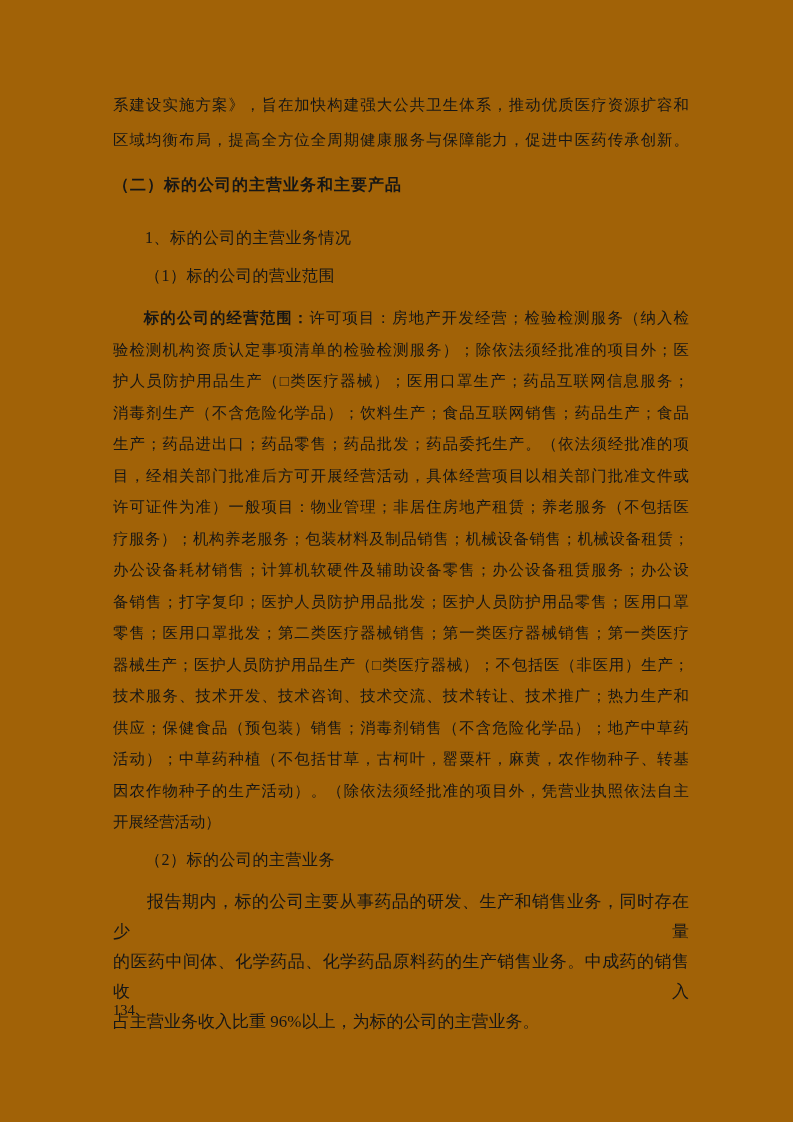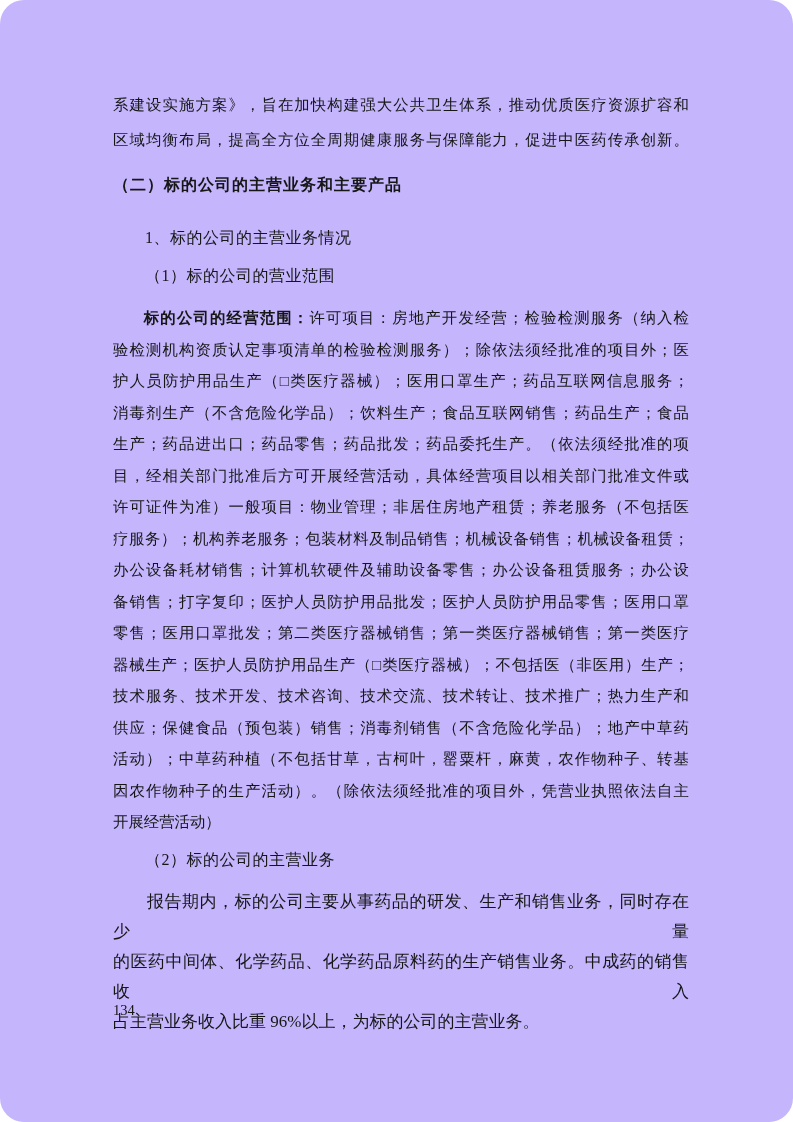--- a/index.html
+++ b/index.html
@@ -4,25 +4,24 @@
 <style>
   html, body {
     margin: 0;
     padding: 0;
     background: #ffffff;
   }
   .page {
     position: relative;
     width: 793px;
     height: 1122px;
-    background: #c4b5fd;
+    background: #a16207;
     overflow: hidden;
     font-family: "Liberation Serif", "DejaVu Serif", serif;
     color: #161616;
-    border-radius: 24px;
   }
   .content {
     position: absolute;
     left: 113px;
     top: 87px;
     width: 576px;
   }
   .para { margin: 0; }
   .jline {
     text-align: justify;

